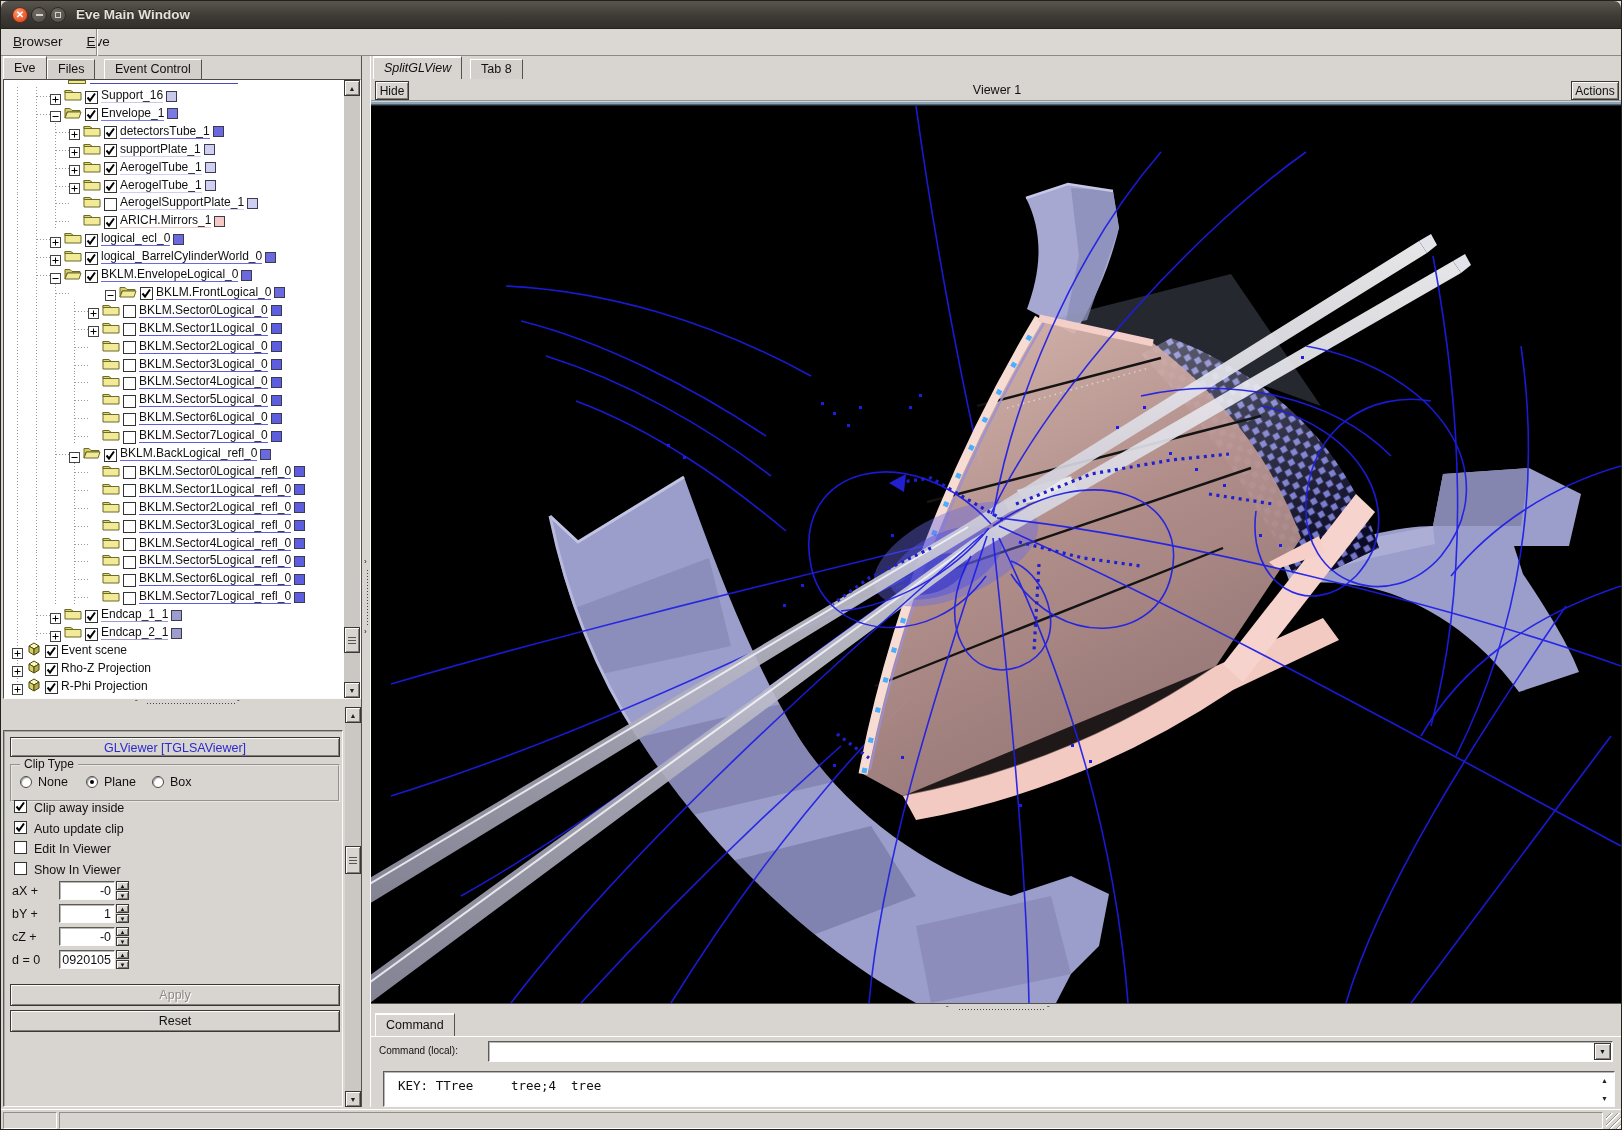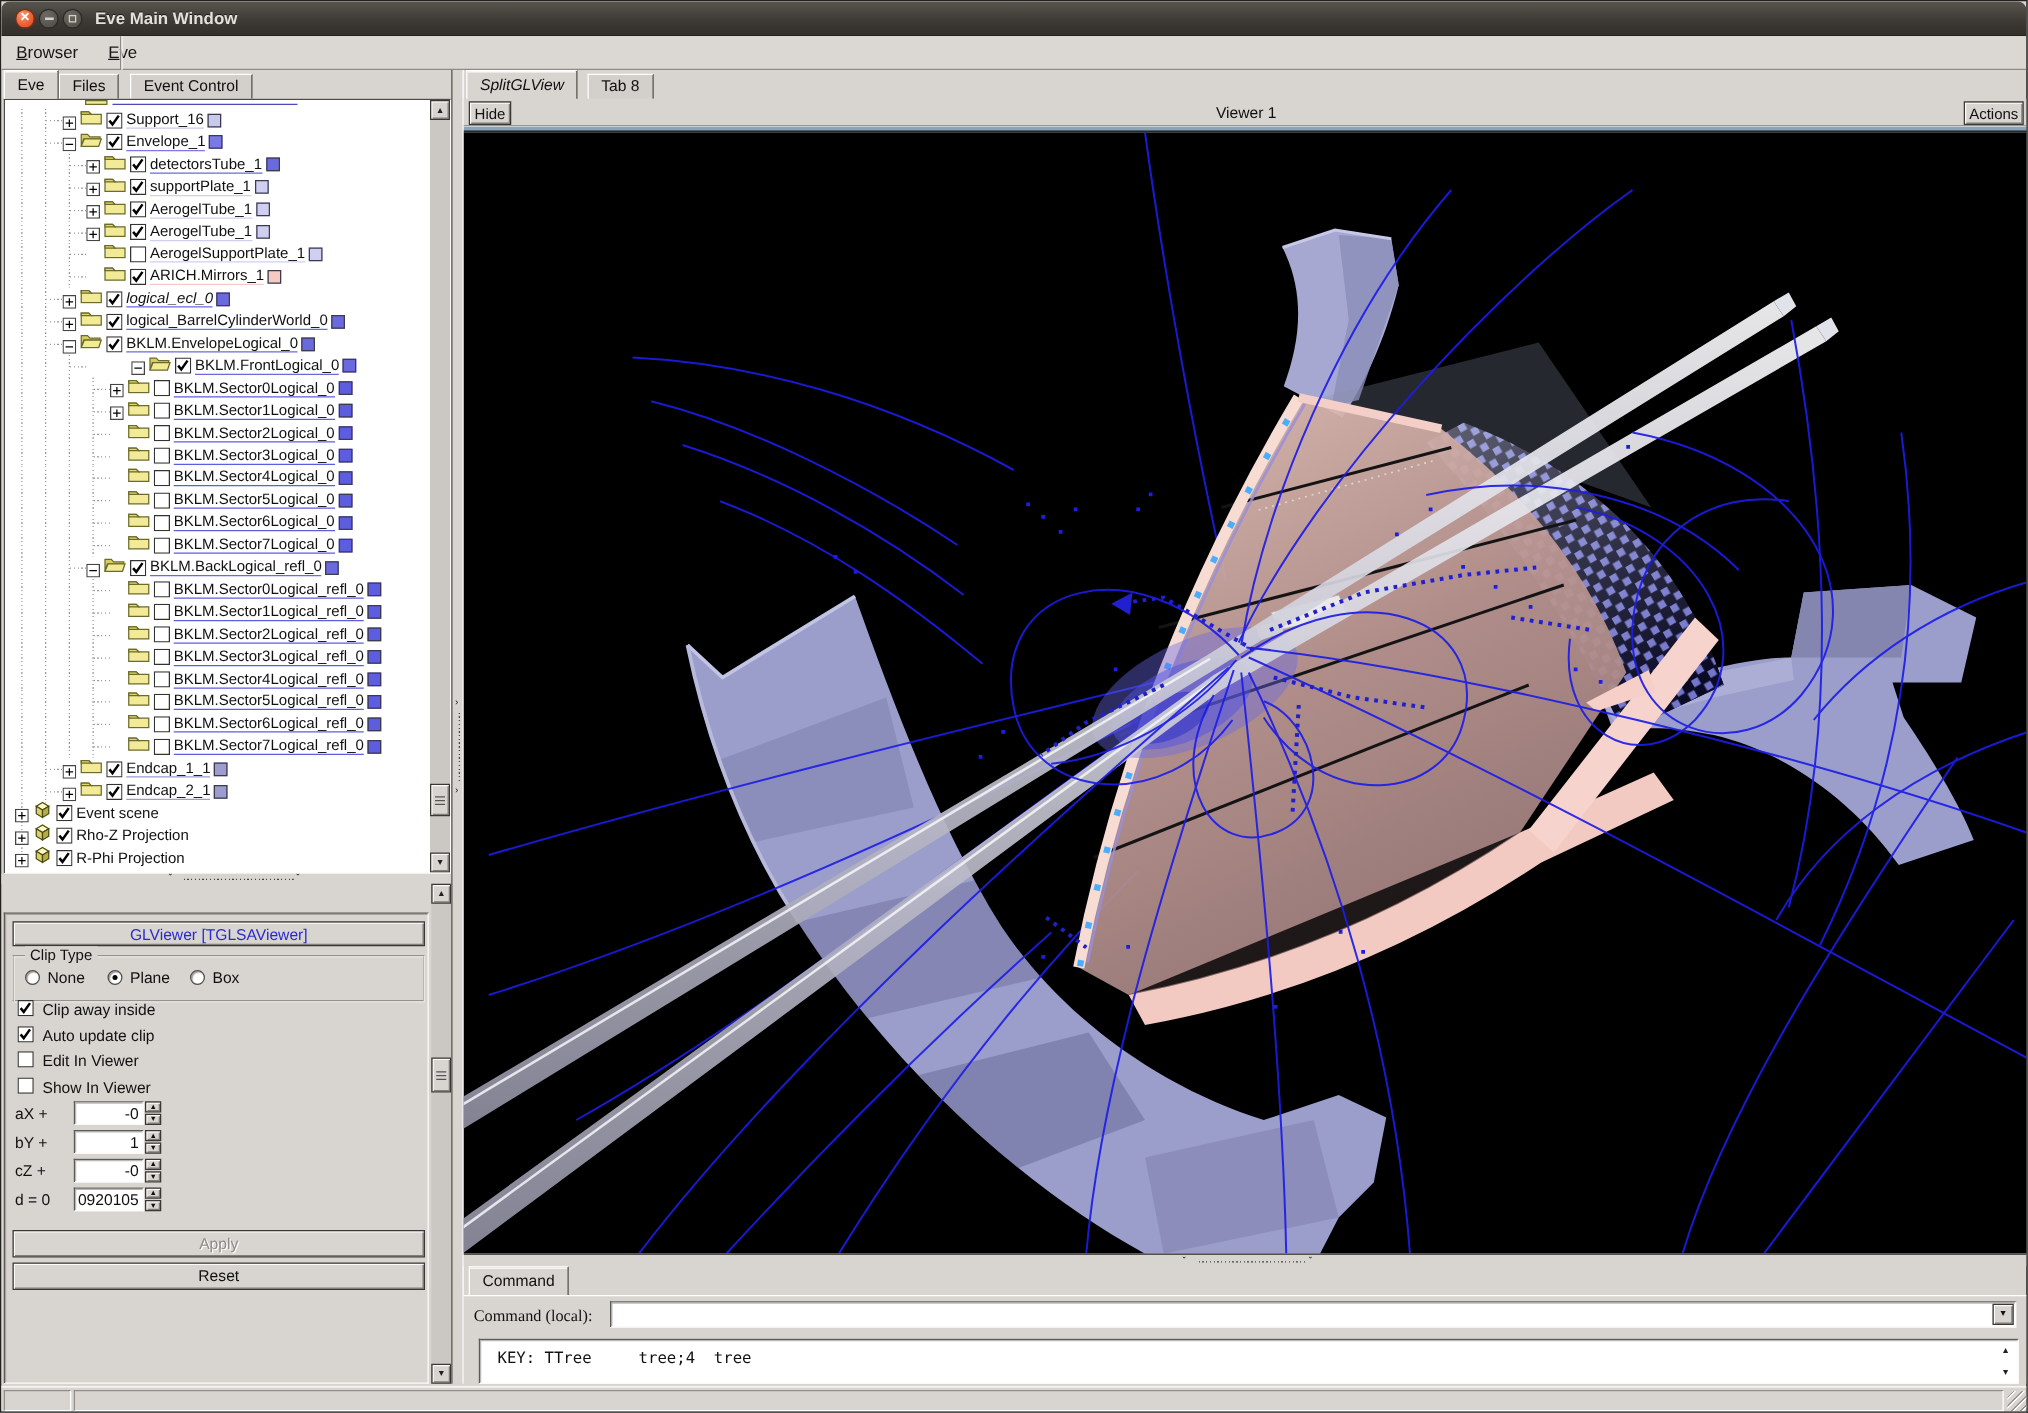--- a/index.html
+++ b/index.html
@@ -99,21 +99,21 @@
 
   
   .viewerbar { position:absolute; left:370px; top:78px; width:1252px; height:22px;
     background:#d8d5d0; border-bottom:1px solid #98948e; }
   .smallbtn { position:absolute; font-size:12px; text-align:center; padding-top:2px; }
   .viewertitle { position:absolute; left:370px; top:82px; width:1252px; text-align:center;
     font-size:12.5px; }
   .bluestrip { position:absolute; left:370px; top:100px; width:1252px; height:5px;
     background:linear-gradient(#c9d5df 0 1px, #8ba4b8 1px 3px, #51616e 3px 4px, #23282c 4px 5px); }
   .viewport { position:absolute; left:370px; top:105px; width:1252px; height:897px; background:#000; }
-  .cmdlabel { position:absolute; font-size:13px;font-family:Liberation Serif, serif; }
+  .cmdlabel { position:absolute; font-size:10px; }
   .combo-btn { position:absolute; width:17px; font-size:7px; text-align:center; color:#111; }
   .cmdinput { position:absolute; font-size:12.5px; padding:2px 20px 0 4px; }
   .outputbox { position:absolute; font-family:"DejaVu Sans Mono", monospace; font-size:12.5px;
     white-space:pre; padding:6px 0 0 14px; }
   .outarrow { position:absolute; font-size:7px; color:#222; line-height:7px; }
 
   
   .statusbar { position:absolute; left:0; top:1108px; width:1622px; height:22px; background:#d8d5d0;
     border-top:1px solid #fff; box-shadow:0 -2px 0 #8e8a84 inset; }
   .statuscell { position:absolute; top:2px; height:17px;
@@ -307,21 +307,21 @@
           <span class="tcheck"><svg xmlns="http://www.w3.org/2000/svg" width="13" height="13" viewBox="0 0 13 13">
               <rect x="0.5" y="0.5" width="12" height="12" fill="#fff" stroke="#333"></rect>
               <path d="M2.5,6.5 L5,9.5 L10,2.5" fill="none" stroke="#000" stroke-width="2"></path>
             </svg></span>
           <span class="tlabel" style="border-bottom: 1px solid rgb(245, 201, 196);">ARICH.Mirrors_1</span>
           <span class="tswatch" style="background: rgb(245, 201, 196);"></span>
         </div>
         <div class="rail" style="left: 13px; top: 150.2px; height: 17.9px;"></div>
         <div class="rail" style="left: 32px; top: 150.2px; height: 17.9px;"></div>
         <div class="stub" style="left: 33px; top: 159.2px; width: 13px;"></div>
-        <div class="trow" style="left: 46px; top: 150.2px; font-style: italic;">
+        <div class="trow" style="left: 46px; top: 150.2px;">
           <span class="texp"><svg xmlns="http://www.w3.org/2000/svg" width="11" height="11" viewBox="0 0 11 11">
               <rect x="0.5" y="0.5" width="10" height="10" fill="#fff" stroke="#444"></rect>
               <line x1="2.5" y1="5.5" x2="8.5" y2="5.5" stroke="#000"></line>
               <line x1="5.5" y1="2.5" x2="5.5" y2="8.5" stroke="#000"></line>
             </svg></span>
           <span class="ticon"><svg xmlns="http://www.w3.org/2000/svg" width="18" height="13" viewBox="0 0 18 13">
               <path d="M1,2.5 L7,2.5 L9,4.5 L17,4.5 L17,12 L1,12 Z" fill="#f2ea96" stroke="#6b6b2a"></path>
               <path d="M1,2.5 L7,2.5 L9,4.5 L1,4.5 Z" fill="#e3d86f" stroke="#6b6b2a"></path>
             </svg></span>
           <span class="tcheck"><svg xmlns="http://www.w3.org/2000/svg" width="13" height="13" viewBox="0 0 13 13">

